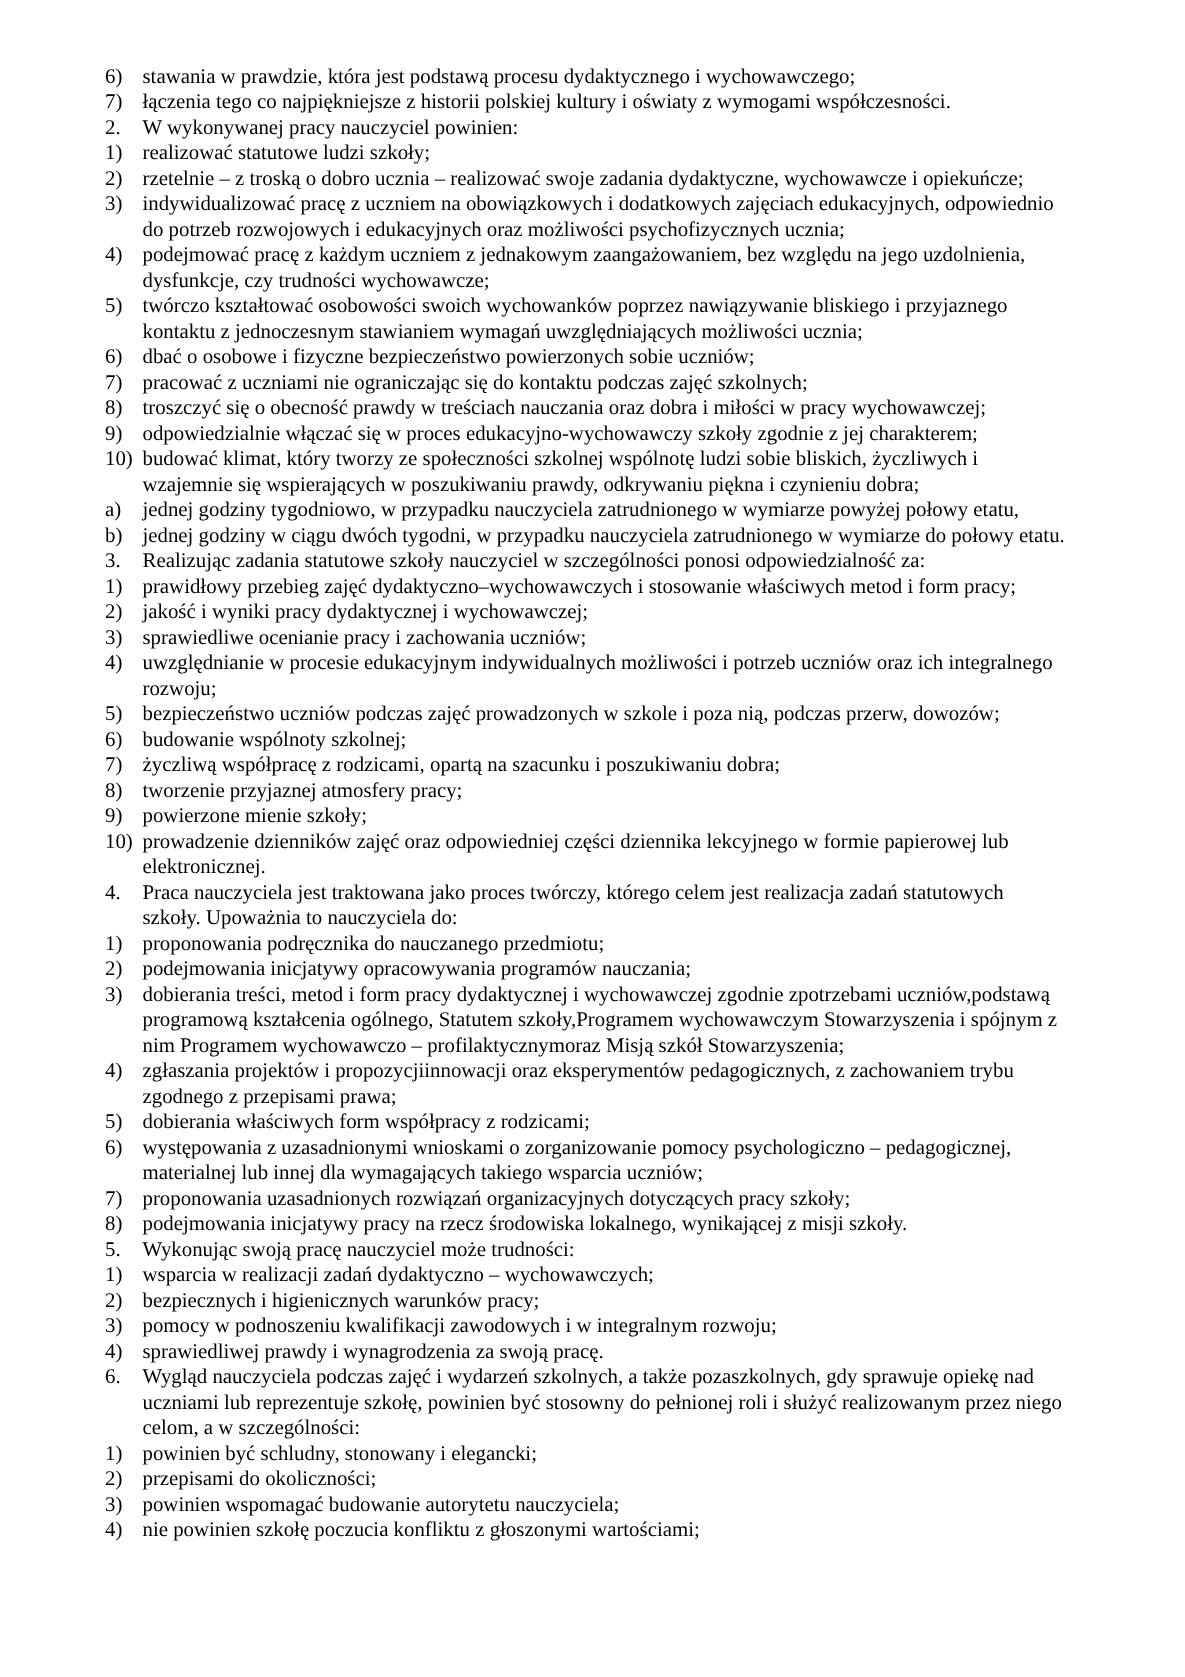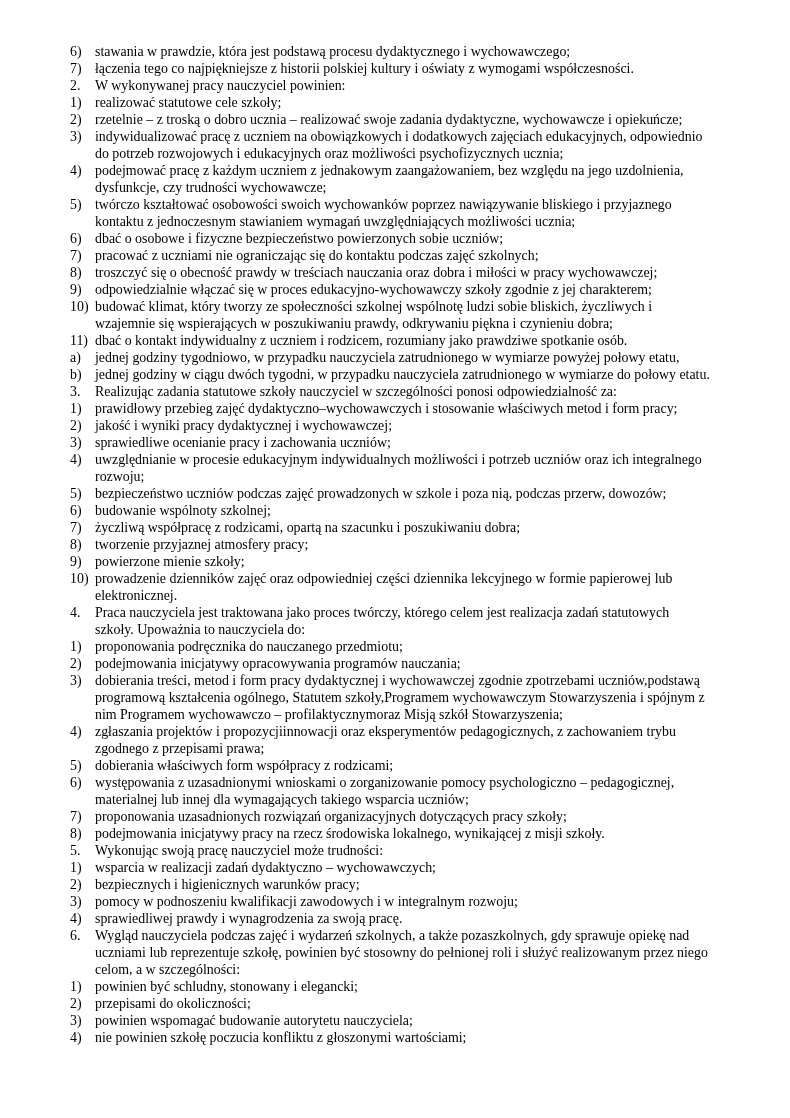--- a/index.html
+++ b/index.html
@@ -49,21 +49,21 @@
       <div class="item">
         <span class="marker">7)</span>
         <span class="text">łączenia tego co najpiękniejsze z historii polskiej kultury i oświaty z wymogami współczesności.</span>
       </div>
       <div class="item">
         <span class="marker">2.</span>
         <span class="text">W wykonywanej pracy nauczyciel powinien:</span>
       </div>
       <div class="item">
         <span class="marker">1)</span>
-        <span class="text">realizować statutowe cele szkoły;</span>
+        <span class="text">realizować statutowe ludzi szkoły;</span>
       </div>
       <div class="item">
         <span class="marker">2)</span>
         <span class="text">rzetelnie – z troską o dobro ucznia – realizować swoje zadania dydaktyczne, wychowawcze i opiekuńcze;</span>
       </div>
       <div class="item">
         <span class="marker">3)</span>
         <span class="text">indywidualizować pracę z uczniem na obowiązkowych i dodatkowych zajęciach edukacyjnych, odpowiednio
 do potrzeb rozwojowych i edukacyjnych oraz możliwości psychofizycznych ucznia;</span>
       </div>
@@ -90,24 +90,20 @@
         <span class="text">troszczyć się o obecność prawdy w treściach nauczania oraz dobra i miłości w pracy wychowawczej;</span>
       </div>
       <div class="item">
         <span class="marker">9)</span>
         <span class="text">odpowiedzialnie włączać się w proces edukacyjno-wychowawczy szkoły zgodnie z jej charakterem;</span>
       </div>
       <div class="item">
         <span class="marker">10)</span>
         <span class="text">budować klimat, który tworzy ze społeczności szkolnej wspólnotę ludzi sobie bliskich, życzliwych i
 wzajemnie się wspierających w poszukiwaniu prawdy, odkrywaniu piękna i czynieniu dobra;</span>
-      </div>
-      <div class="item">
-        <span class="marker">11)</span>
-        <span class="text">dbać o kontakt indywidualny z uczniem i rodzicem, rozumiany jako prawdziwe spotkanie osób.</span>
       </div>
       <div class="item">
         <span class="marker">a)</span>
         <span class="text">jednej godziny tygodniowo, w przypadku nauczyciela zatrudnionego w wymiarze powyżej połowy etatu,</span>
       </div>
       <div class="item">
         <span class="marker">b)</span>
         <span class="text">jednej godziny w ciągu dwóch tygodni, w przypadku nauczyciela zatrudnionego w wymiarze do połowy etatu.</span>
       </div>
       <div class="item">

